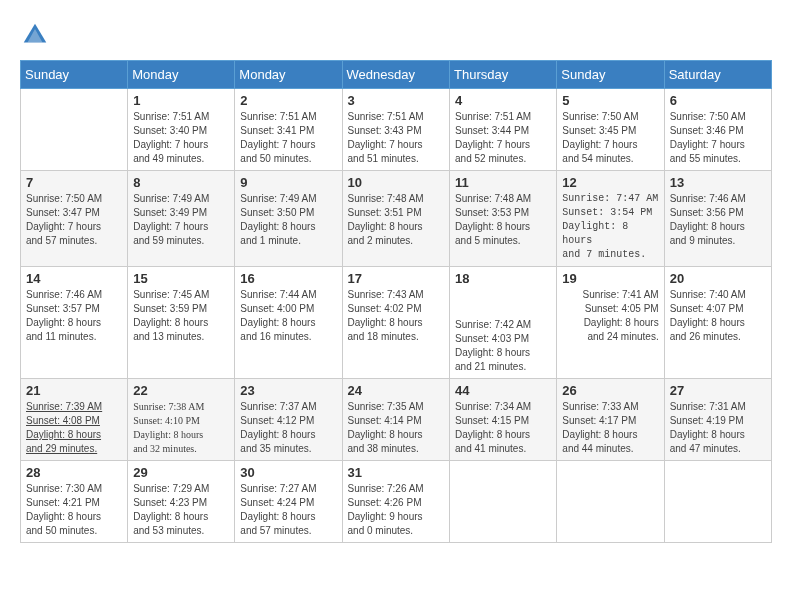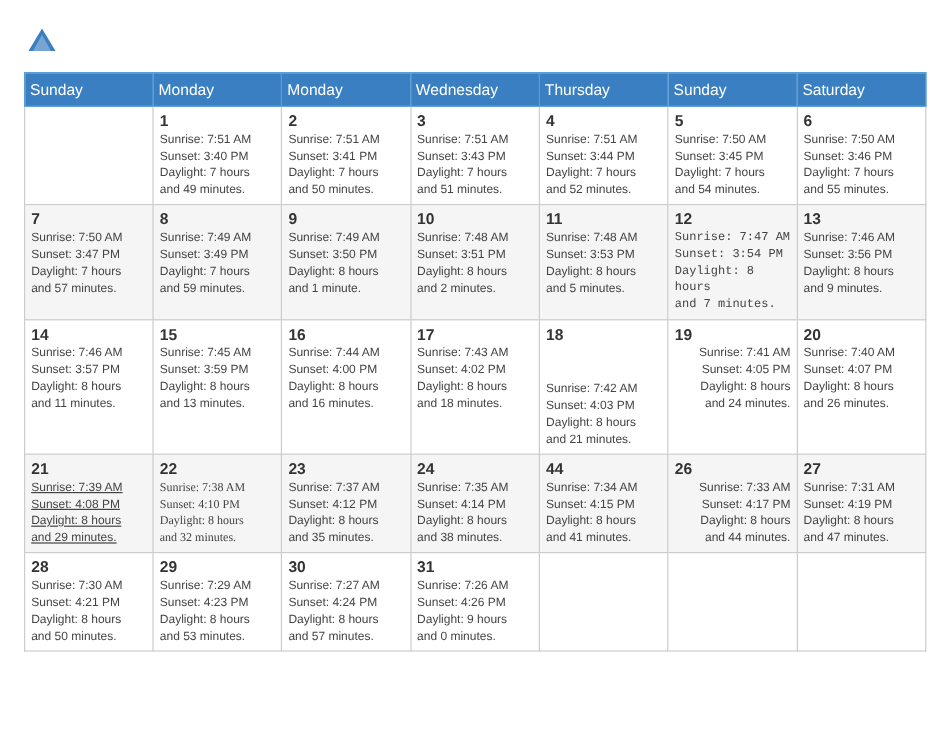--- a/index.html
+++ b/index.html
@@ -298,21 +298,21 @@
         </td>
         <td>
           <span class="day-number">44</span>
           <div class="day-info" style="white-space: pre-line;">Sunrise: 7:34 AM
 Sunset: 4:15 PM
 Daylight: 8 hours
 and 41 minutes.</div>
         </td>
         <td>
           <span class="day-number">26</span>
-          <div class="day-info" style="white-space: pre-line; text-align: right;">Sunrise: 7:33 AM
+          <div class="day-info" style="white-space: pre-line;">Sunrise: 7:33 AM
 Sunset: 4:17 PM
 Daylight: 8 hours
 and 44 minutes.</div>
         </td>
         <td>
           <span class="day-number">27</span>
           <div class="day-info" style="white-space: pre-line;">Sunrise: 7:31 AM
 Sunset: 4:19 PM
 Daylight: 8 hours
 and 47 minutes.</div>

